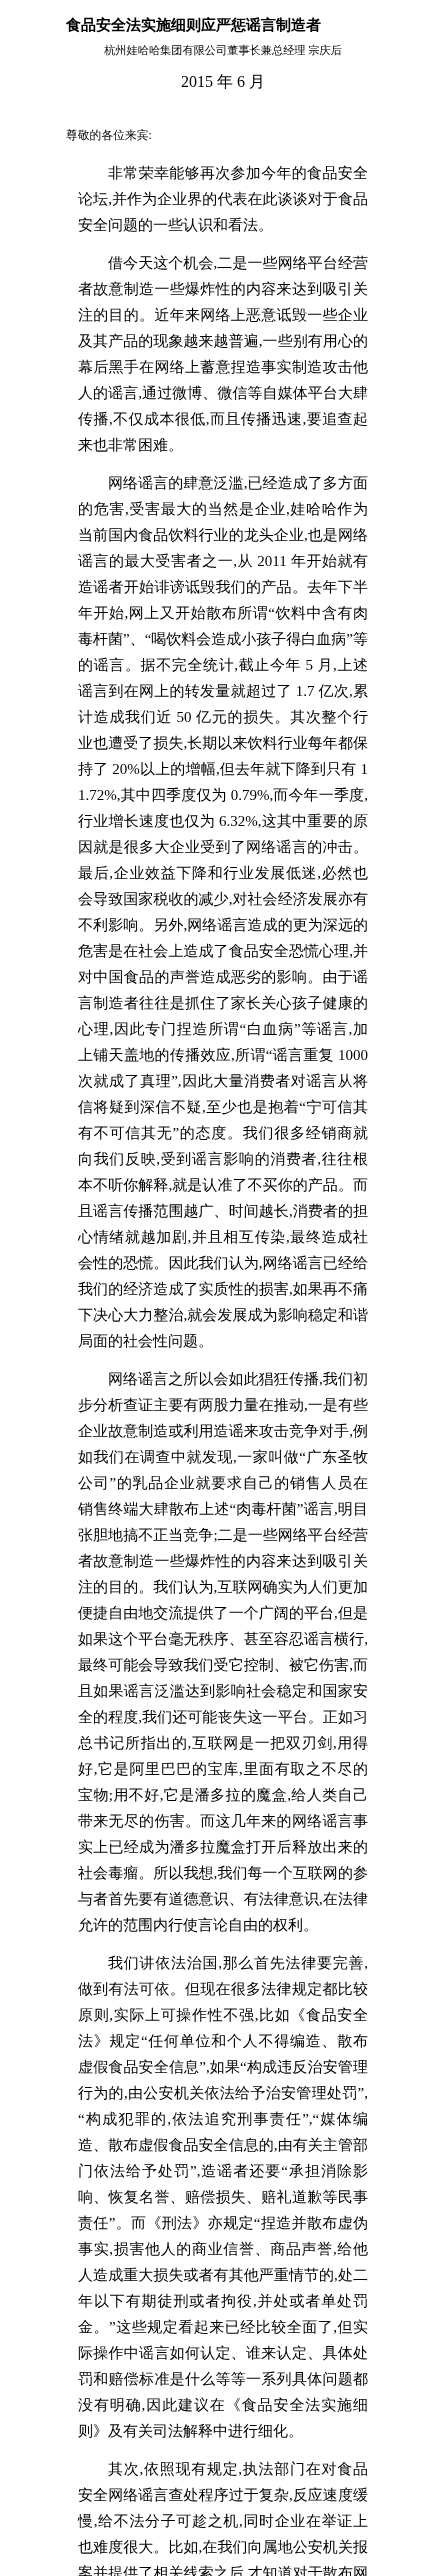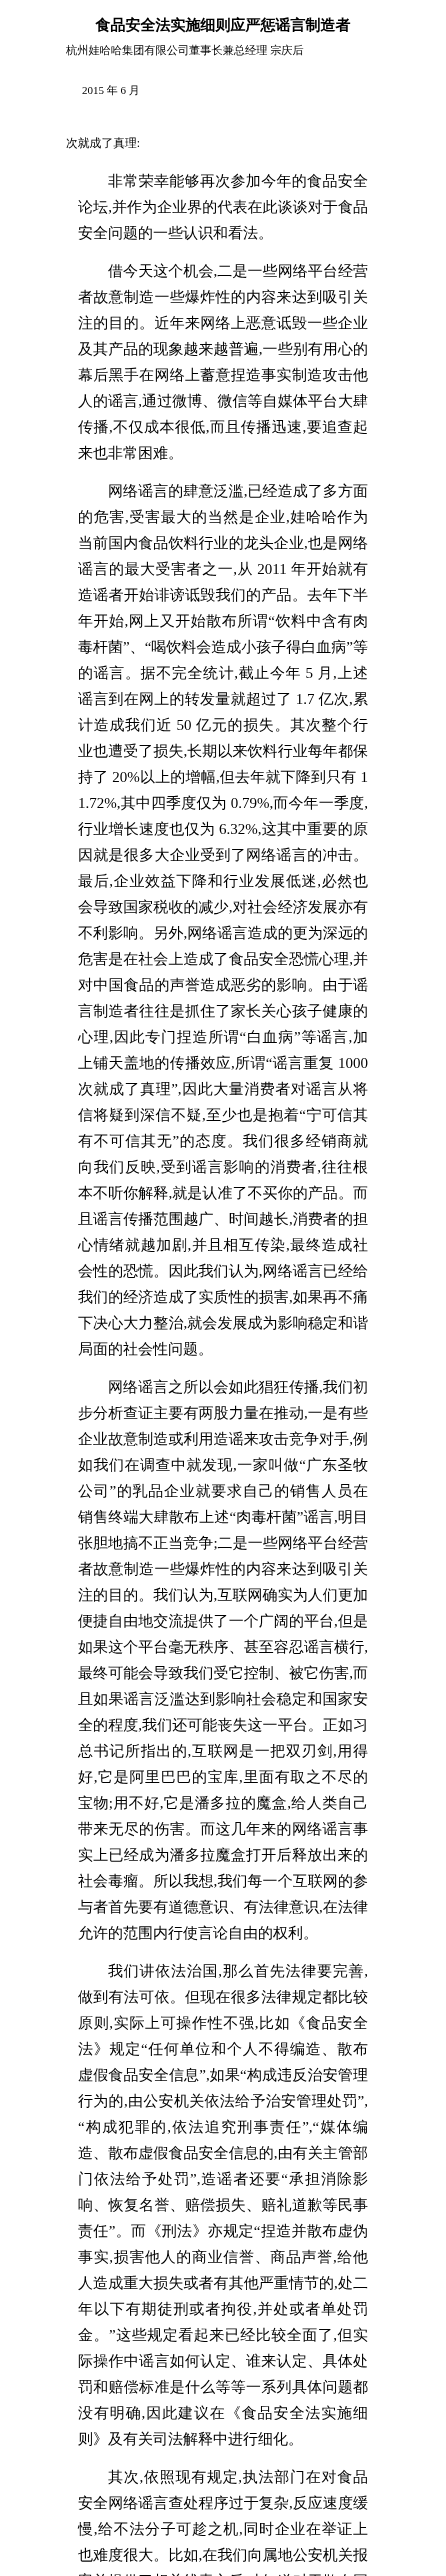--- a/index.html
+++ b/index.html
@@ -17,35 +17,34 @@
   .page {
     box-sizing: border-box;
     width: 447px;
     height: 2576px;
     padding: 12.3px 67px 0 66px;
     background: #ffffff;
   }
   .title {
     font-size: 15px;
     font-weight: bold;
-    text-align: center;
     line-height: 26px;
     margin: 0;
   }
   .byline {
     font-size: 11.2px;
-    text-align: left;
+    text-align: center;
     line-height: 24px;
     margin: 0;
   }
   .date-line {
-    font-size: 11px;
-    text-align: left;
+    font-size: 16px;
+    text-align: center;
     line-height: 24px;
-    margin: 16px;
+    margin: 8px;
   }
   .salutation {
     margin: 28px 0 0 0;
     font-size: 11.8px;
     line-height: 26px;
     text-align: justify;
   }
   .body-text p {
     margin: 12px;
     font-size: 15px;
@@ -56,21 +55,21 @@
   }
 </style>
 </head>
 <body>
 
 <div class="page">
   <h1 class="title">食品安全法实施细则应严惩谣言制造者</h1>
   <div class="byline">杭州娃哈哈集团有限公司董事长兼总经理 宗庆后</div>
   <div class="date-line">2015 年 6 月</div>
 
-  <div class="salutation">次就成了真理:</div>
+  <div class="salutation">尊敬的各位来宾:</div>
 
   <div class="body-text">
     <p>非常荣幸能够再次参加今年的食品安全论坛,并作为企业界的代表在此谈谈对于食品安全问题的一些认识和看法。</p>
     <p>借今天这个机会,二是一些网络平台经营者故意制造一些爆炸性的内容来达到吸引关注的目的。近年来网络上恶意诋毁一些企业及其产品的现象越来越普遍,一些别有用心的幕后黑手在网络上蓄意捏造事实制造攻击他人的谣言,通过微博、微信等自媒体平台大肆传播,不仅成本很低,而且传播迅速,要追查起来也非常困难。</p>
     <p>网络谣言的肆意泛滥,已经造成了多方面的危害,受害最大的当然是企业,娃哈哈作为当前国内食品饮料行业的龙头企业,也是网络谣言的最大受害者之一,从 2011 年开始就有造谣者开始诽谤诋毁我们的产品。去年下半年开始,网上又开始散布所谓“饮料中含有肉毒杆菌”、“喝饮料会造成小孩子得白血病”等的谣言。据不完全统计,截止今年 5 月,上述谣言到在网上的转发量就超过了 1.7 亿次,累计造成我们近 50 亿元的损失。其次整个行业也遭受了损失,长期以来饮料行业每年都保持了 20%以上的增幅,但去年就下降到只有 11.72%,其中四季度仅为 0.79%,而今年一季度,行业增长速度也仅为 6.32%,这其中重要的原因就是很多大企业受到了网络谣言的冲击。最后,企业效益下降和行业发展低迷,必然也会导致国家税收的减少,对社会经济发展亦有不利影响。另外,网络谣言造成的更为深远的危害是在社会上造成了食品安全恐慌心理,并对中国食品的声誉造成恶劣的影响。由于谣言制造者往往是抓住了家长关心孩子健康的心理,因此专门捏造所谓“白血病”等谣言,加上铺天盖地的传播效应,所谓“谣言重复 1000 次就成了真理”,因此大量消费者对谣言从将信将疑到深信不疑,至少也是抱着“宁可信其有不可信其无”的态度。我们很多经销商就向我们反映,受到谣言影响的消费者,往往根本不听你解释,就是认准了不买你的产品。而且谣言传播范围越广、时间越长,消费者的担心情绪就越加剧,并且相互传染,最终造成社会性的恐慌。因此我们认为,网络谣言已经给我们的经济造成了实质性的损害,如果再不痛下决心大力整治,就会发展成为影响稳定和谐局面的社会性问题。</p>
     <p>网络谣言之所以会如此猖狂传播,我们初步分析查证主要有两股力量在推动,一是有些企业故意制造或利用造谣来攻击竞争对手,例如我们在调查中就发现,一家叫做“广东圣牧公司”的乳品企业就要求自己的销售人员在销售终端大肆散布上述“肉毒杆菌”谣言,明目张胆地搞不正当竞争;二是一些网络平台经营者故意制造一些爆炸性的内容来达到吸引关注的目的。我们认为,互联网确实为人们更加便捷自由地交流提供了一个广阔的平台,但是如果这个平台毫无秩序、甚至容忍谣言横行,最终可能会导致我们受它控制、被它伤害,而且如果谣言泛滥达到影响社会稳定和国家安全的程度,我们还可能丧失这一平台。正如习总书记所指出的,互联网是一把双刃剑,用得好,它是阿里巴巴的宝库,里面有取之不尽的宝物;用不好,它是潘多拉的魔盒,给人类自己带来无尽的伤害。而这几年来的网络谣言事实上已经成为潘多拉魔盒打开后释放出来的社会毒瘤。所以我想,我们每一个互联网的参与者首先要有道德意识、有法律意识,在法律允许的范围内行使言论自由的权利。</p>
     <p>我们讲依法治国,那么首先法律要完善,做到有法可依。但现在很多法律规定都比较原则,实际上可操作性不强,比如《食品安全法》规定“任何单位和个人不得编造、散布虚假食品安全信息”,如果“构成违反治安管理行为的,由公安机关依法给予治安管理处罚”,“构成犯罪的,依法追究刑事责任”,“媒体编造、散布虚假食品安全信息的,由有关主管部门依法给予处罚”,造谣者还要“承担消除影响、恢复名誉、赔偿损失、赔礼道歉等民事责任”。而《刑法》亦规定“捏造并散布虚伪事实,损害他人的商业信誉、商品声誉,给他人造成重大损失或者有其他严重情节的,处二年以下有期徒刑或者拘役,并处或者单处罚金。”这些规定看起来已经比较全面了,但实际操作中谣言如何认定、谁来认定、具体处罚和赔偿标准是什么等等一系列具体问题都没有明确,因此建议在《食品安全法实施细则》及有关司法解释中进行细化。</p>
     <p>其次,依照现有规定,执法部门在对食品安全网络谣言查处程序过于复杂,反应速度缓慢,给不法分子可趁之机,同时企业在举证上也难度很大。比如,在我们向属地公安机关报案并提供了相关线索之后,才知道对于散布网络谣言损害他人声誉案件的立案需要经过公安部的审批,因此虽然基层公安也想方设法要尽快追查下去找出造谣者,但因为无法及时立案,很多实质性的侦查工作都无法开展,而且公安机关接受记者采访亦要通过公安部审批才行。而案子这样从杭州到北京跑一圈,网络上的谣言往往已经扩散开来不可收拾了,很多初期的宝贵证据可能也就灭失了,对案件的侦查造成了极大的障碍。另一方面,现行的刑法司法解释对谣言案件的立案标准主要侧重于谣言造成的直接经济损失(比如谣言发生后的到期食品销毁损失等,而不考虑一般退货或者销量下降等损失),或者企业要有停产、停业、破产的证据,这样举证要求对企业来说确实很难。据说因为这些原因而无法及时立案导致损失不断扩大的企业还有不少。在此我们亦呼吁有关公安部门能够急企业所急,简化办案手续,同时对经济损失标准可以考虑谣言发生后企业销售额的下降损失,这样才能对网络谣言案件早立案、早调查,把造谣者尽早绳之以法,维护网络谣言受害者的合法权益,遏制这种社会歪风邪气的蔓延。</p>
     <p>另外,网络谣言之所以能迅速传播,借助的就是互联网这个平台以及微博、微信等传播工具。我认为互联网运营商掌握着强大的信息渠道资源,应当在打击谣言方面承担更大的义务,包括对谣言传播进行主动监控,及时采取删除或屏蔽措施,而对多次散布谣言者应关闭其账号。另外,现有相关司法解释仅要求其在受害人提出异议后予以删除谣言就可以免责,但我们认为,对于同样的谣言首次删除之后在其平台上又反复出现的,平台运营商仍然未采取主动监控或屏蔽措施的,就应当承担相应的侵权责任。</p>
 

